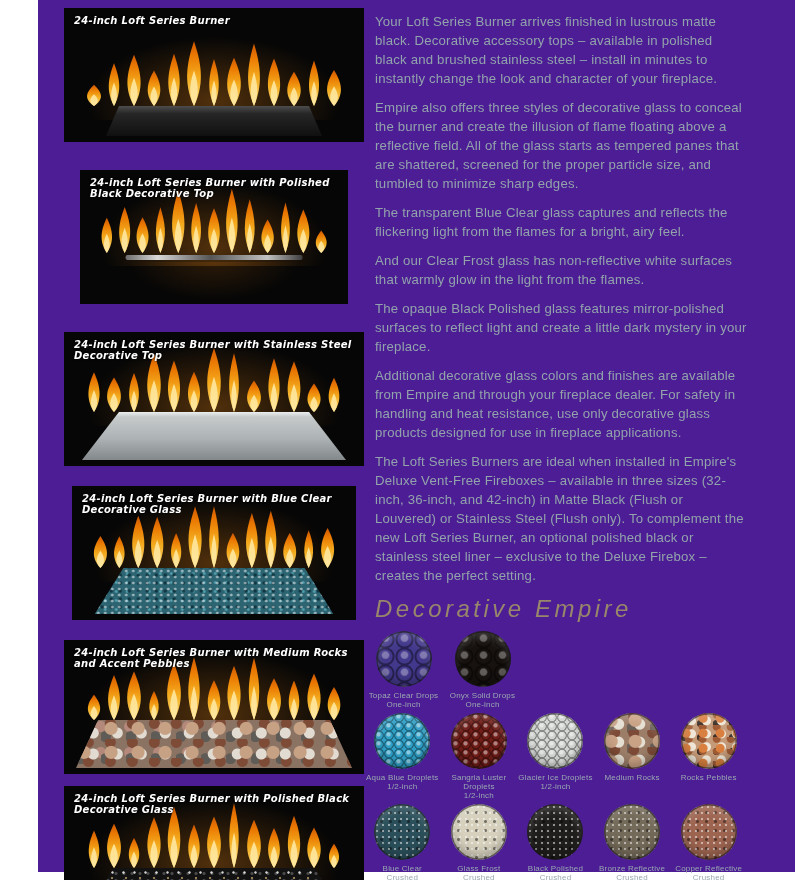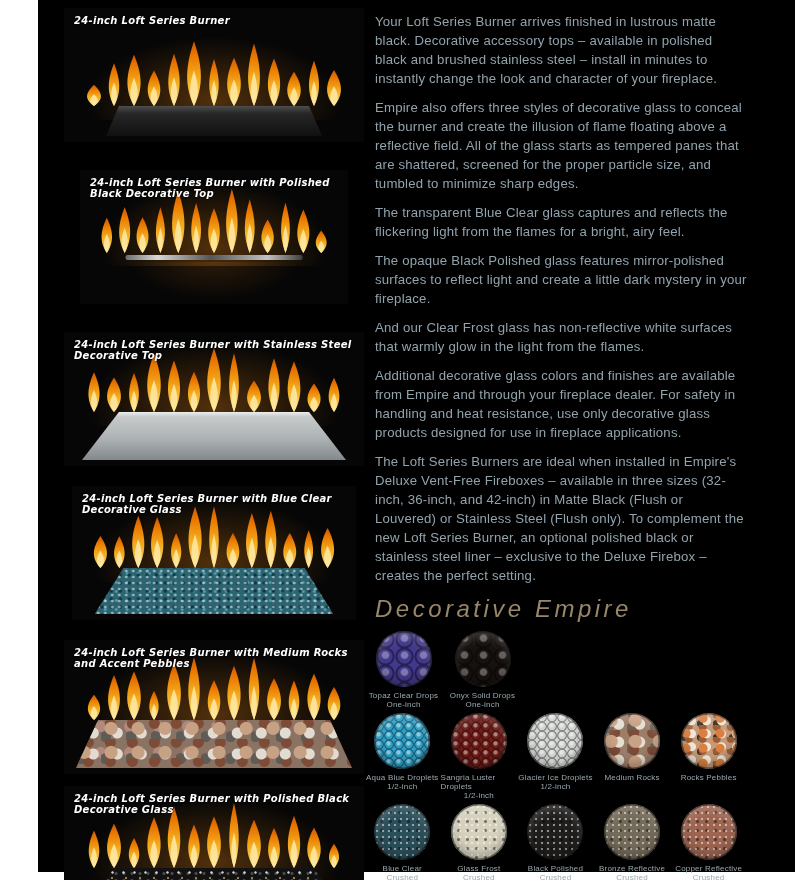--- a/index.html
+++ b/index.html
@@ -2,21 +2,21 @@
 <html><head>
 <meta charset="utf-8">
 <style>
   html,body{margin:0;padding:0;}
   body{
     width:800px;height:880px;position:relative;background:#ffffff;
     font-family:"Liberation Sans", sans-serif;overflow:hidden;
   }
   .page{
     position:absolute;left:38px;top:0;right:5px;bottom:8px;
-    background:#000000;
+    background:#4c1d95;
   }
 
   
   .gallery{
     position:absolute;left:26px;top:8px;width:300px;
     display:flex;flex-direction:column;gap:12px;
   }
   .card{
     position:relative;height:134px;background:#060606;overflow:hidden;
   }
@@ -97,21 +97,21 @@
     font-style:italic;font-weight:400;font-size:24px;line-height:28px;
     letter-spacing:3.5px;color:#98876a;
   }
   .media-row{display:flex;margin-left:-11px;margin-bottom:4px;}
   .media-item{width:79px;display:flex;flex-direction:column;align-items:center;}
   .swatch{
     width:56px;height:56px;border-radius:50%;
     box-shadow:inset 0 0 0 1.5px rgba(20,20,20,.55), inset 0 6px 10px rgba(255,255,255,.18), inset 0 -6px 10px rgba(0,0,0,.25);
   }
   .media-name,.media-size{
-    text-align:left;font-size:8px;line-height:9px;color:#9aa9b1;letter-spacing:.2px;
+    text-align:center;font-size:8px;line-height:9px;color:#9aa9b1;letter-spacing:.2px;
   }
   .media-name{margin-top:4px;}
   .sw-drops{
     background-image:
       radial-gradient(circle at 50% 42%, rgba(255,255,255,.32) 0 3px, transparent 4.5px),
       radial-gradient(circle at 50% 50%, transparent 6.5px, rgba(0,0,0,.42) 7.5px 8.5px, transparent 9.5px);
     background-size:19px 17px, 19px 17px;
   }
   .sw-droplets{
     background-image:
@@ -402,22 +402,22 @@
         </svg>
       <div class="base base-glass-black"></div>
     </figure>
 
   </div>
 
   <div class="right-col">
     <p>Your Loft Series Burner arrives finished in lustrous matte black.  Decorative accessory tops – available in polished black and brushed stainless steel – install in minutes to instantly change the look and character of your fireplace.</p>
     <p>Empire also offers three styles of decorative glass to conceal the burner and create the illusion of flame floating above a reflective field.  All of the glass starts as tempered panes that are shattered, screened for the proper particle size, and tumbled to minimize sharp edges.</p>
     <p>The transparent Blue Clear glass captures and reflects the flickering light from the flames for a bright, airy feel.</p>
+    <p>And our Clear Frost glass has non-reflective white surfaces that warmly glow in the light from the flames.</p>
     <p>The opaque Black Polished glass features mirror-polished surfaces to reflect light and create a little dark mystery in your fireplace.</p>
-    <p>And our Clear Frost glass has non-reflective white surfaces that warmly glow in the light from the flames.</p>
     <p>Additional decorative glass colors and finishes are available from Empire and through your fireplace dealer.  For safety in handling and heat resistance, use only decorative glass products designed for use in fireplace applications.</p>
     <p>The Loft Series Burners are ideal when installed in Empire's Deluxe Vent-Free Fireboxes – available in three sizes (32-inch, 36-inch, and 42-inch) in Matte Black (Flush or Louvered) or Stainless Steel (Flush only).  To complement the new Loft Series Burner, an optional polished black or stainless steel liner – exclusive to the Deluxe Firebox – creates the perfect setting.</p>
 
     <h2 class="media-heading">Decorative Empire</h2>
 
     <div class="media-row">
       <div class="media-item">
         <div class="swatch sw-drops" style="background-color: rgb(67, 57, 140);"></div>
         <div class="media-name">Topaz Clear Drops</div>
         <div class="media-size">One-inch</div>

